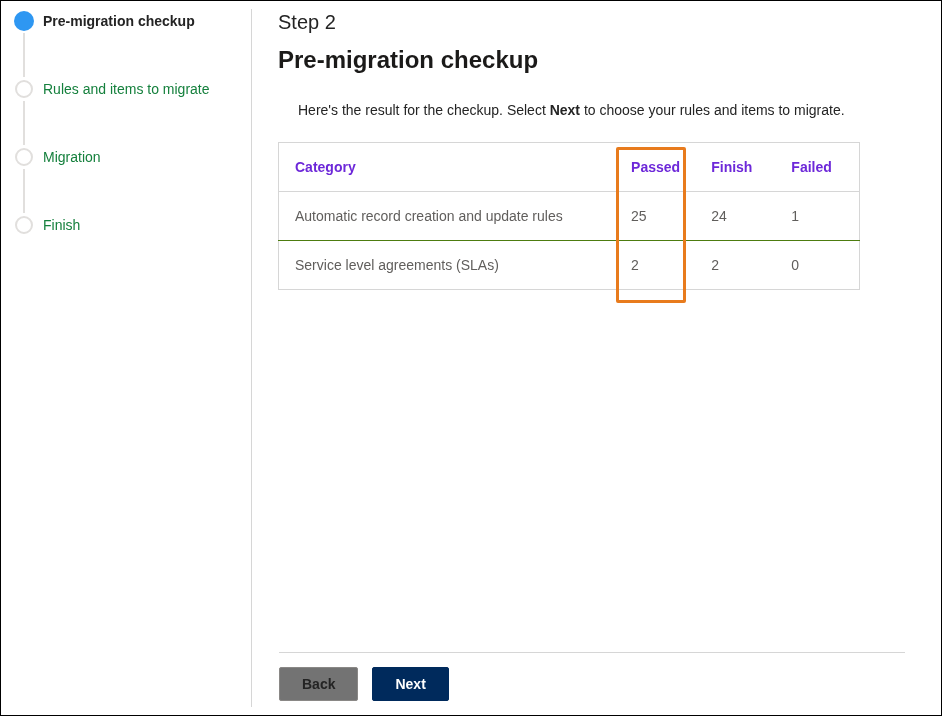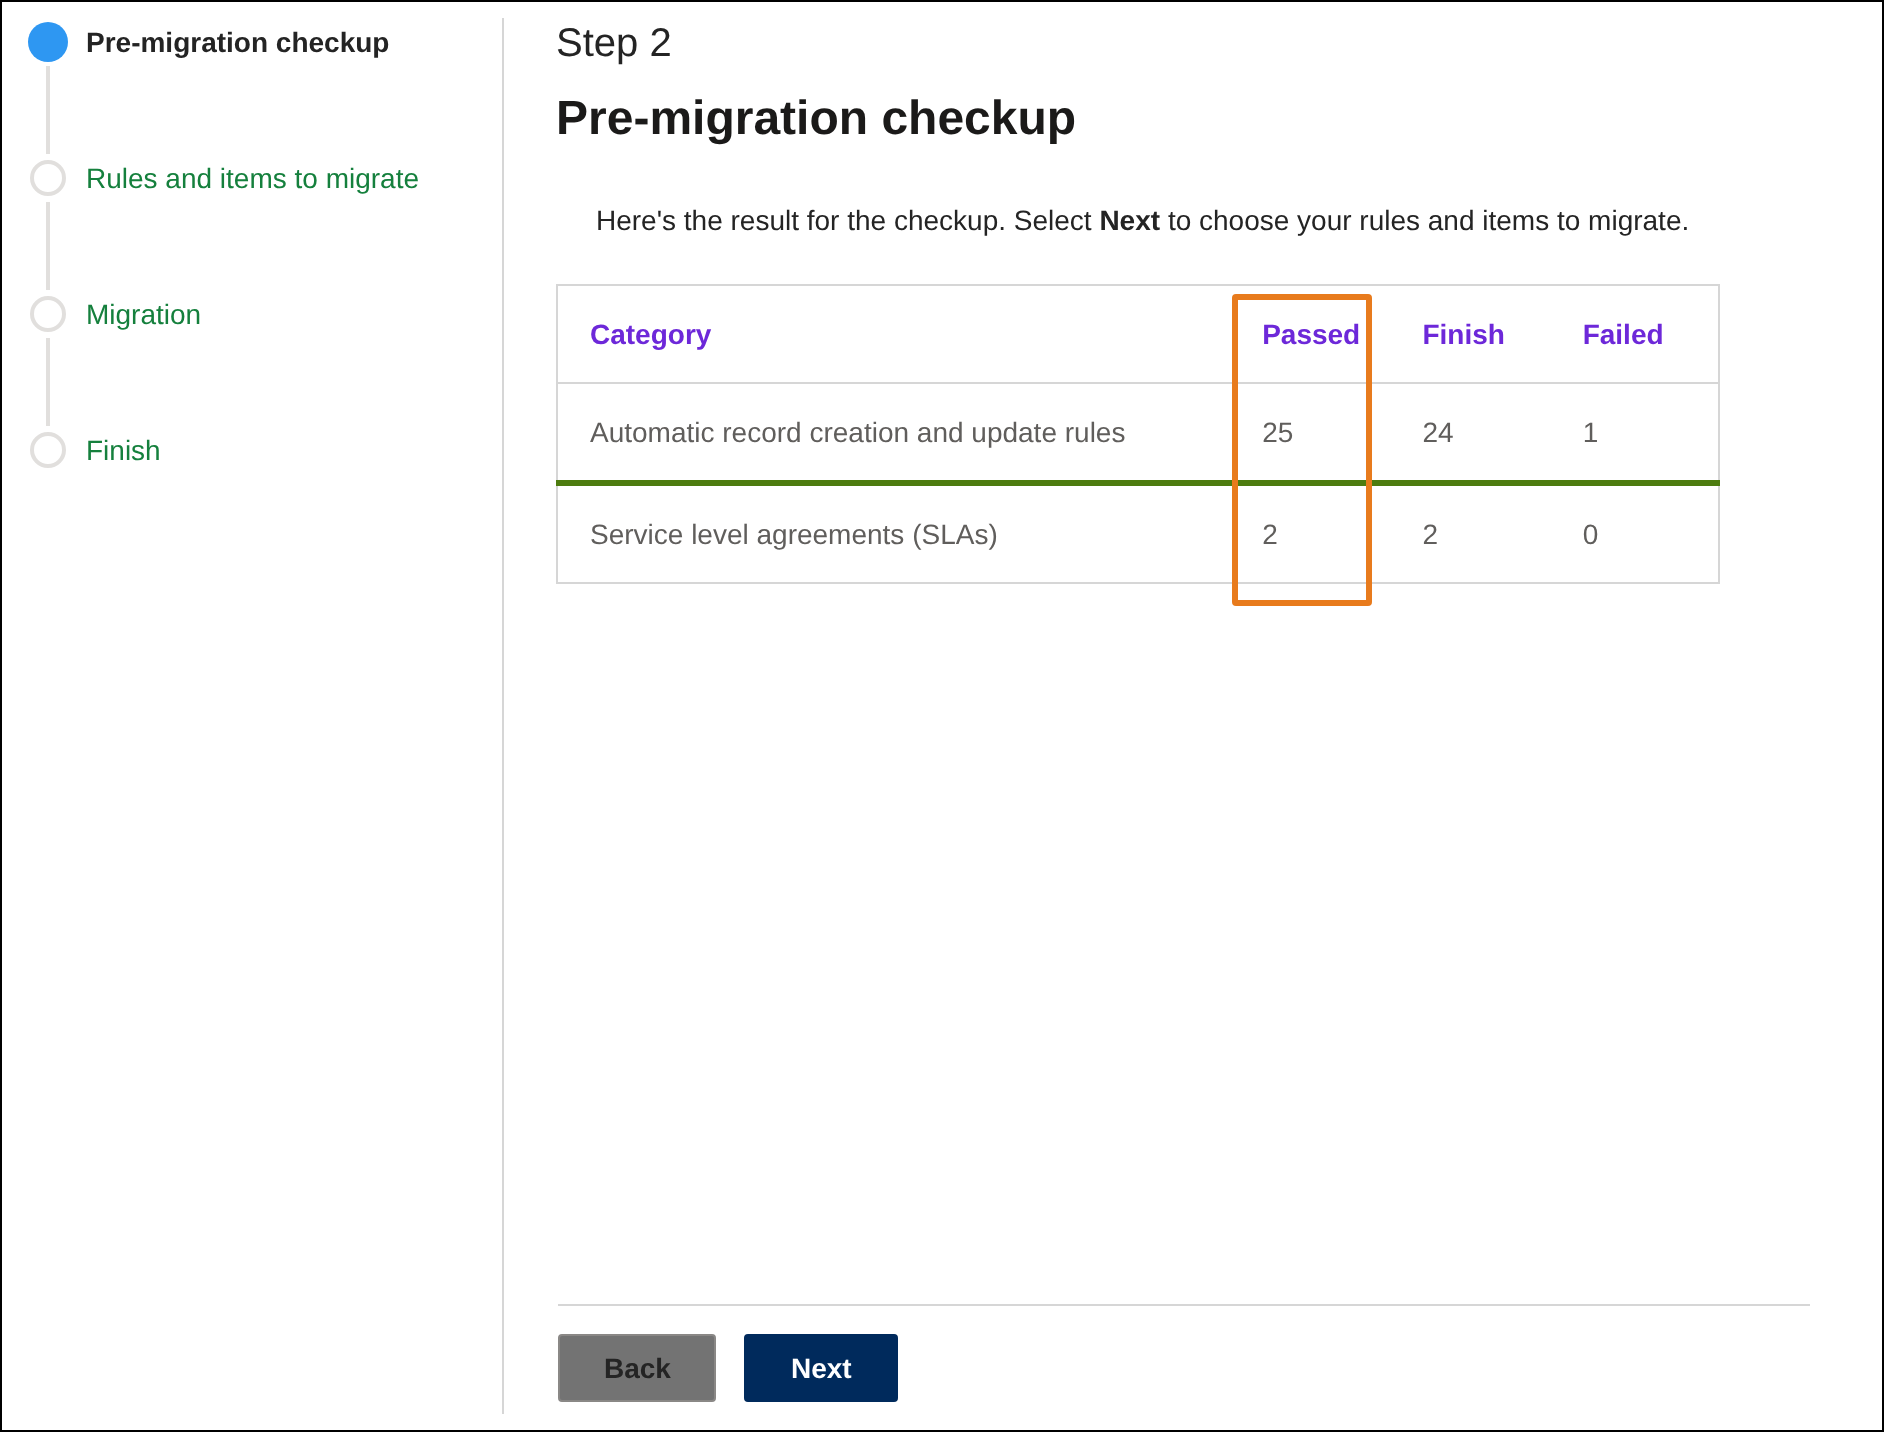--- a/index.html
+++ b/index.html
@@ -34,21 +34,21 @@
   
   .main { flex: 1; padding: 10px 36px 0 26px; display: flex; flex-direction: column; }
   .step-indicator { font-size: 20px; color: #242424; margin-bottom: 8px; }
   .page-title { font-size: 24px; font-weight: 700; color: #1b1a19; margin: 4px 0 14px 0; }
   .intro { font-size: 14px; color: #242424; margin-bottom: 24px; margin-left: 20px; }
   .intro .strong { font-weight: 700; }
   
   .tbl { width: 582px; border: 1px solid #d6d6d6; border-collapse: collapse; position: relative; }
   .tbl th, .tbl td { text-align: left; font-size: 14px; padding: 16px 12px; }
   .tbl th { font-weight: 600; color: #6d28d9; border-bottom: 1px solid #d6d6d6; }
-  .tbl td { color: #605e5c; border-top: 3px solid #4d7c0f; }
+  .tbl td { color: #605e5c; border-top: 1px solid #4d7c0f; }
   .tbl tr:first-child td { border-top: 0; }
   .col-cat { width: 340px; padding-left: 16px !important; }
   .col-num { width: 80px; }
   
   .highlight-box {
     position: absolute; border: 3px solid #e87b1d; border-radius: 2px; pointer-events: none;
     left: 615px; top: 146px; width: 70px; height: 156px;
   }
   
   .footer { position: absolute; bottom: 14px; left: 278px; right: 36px; border-top: 1px solid #d6d6d6; padding-top: 14px; display: flex; gap: 14px; }

